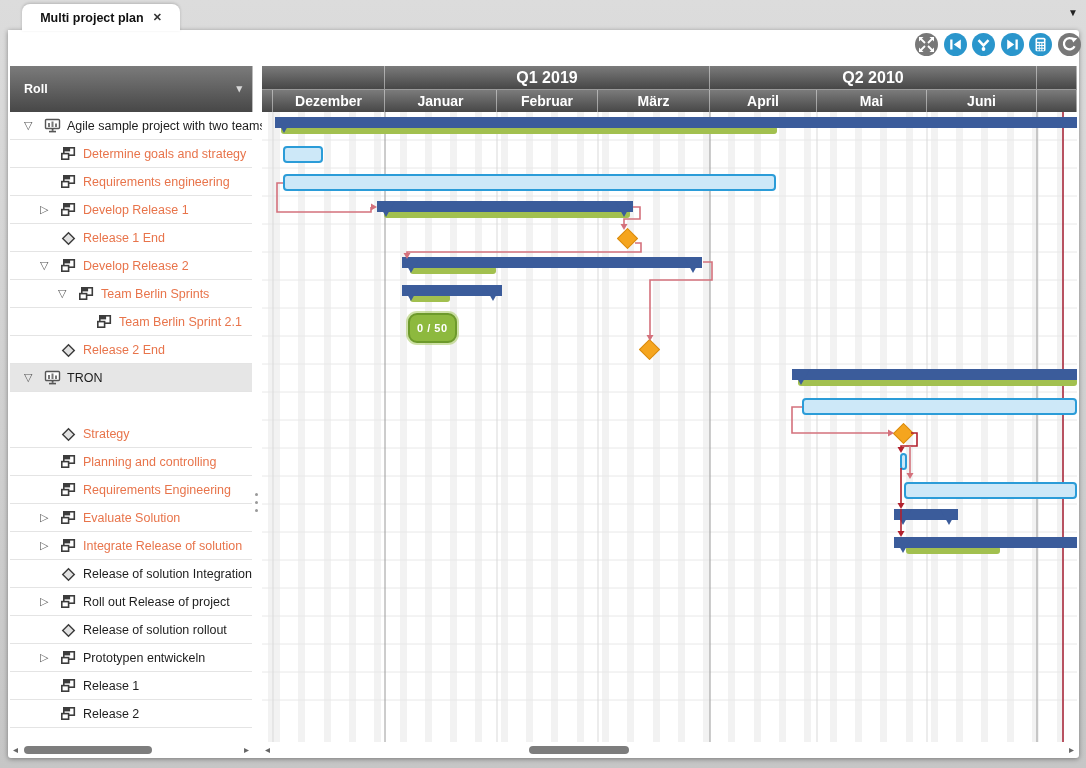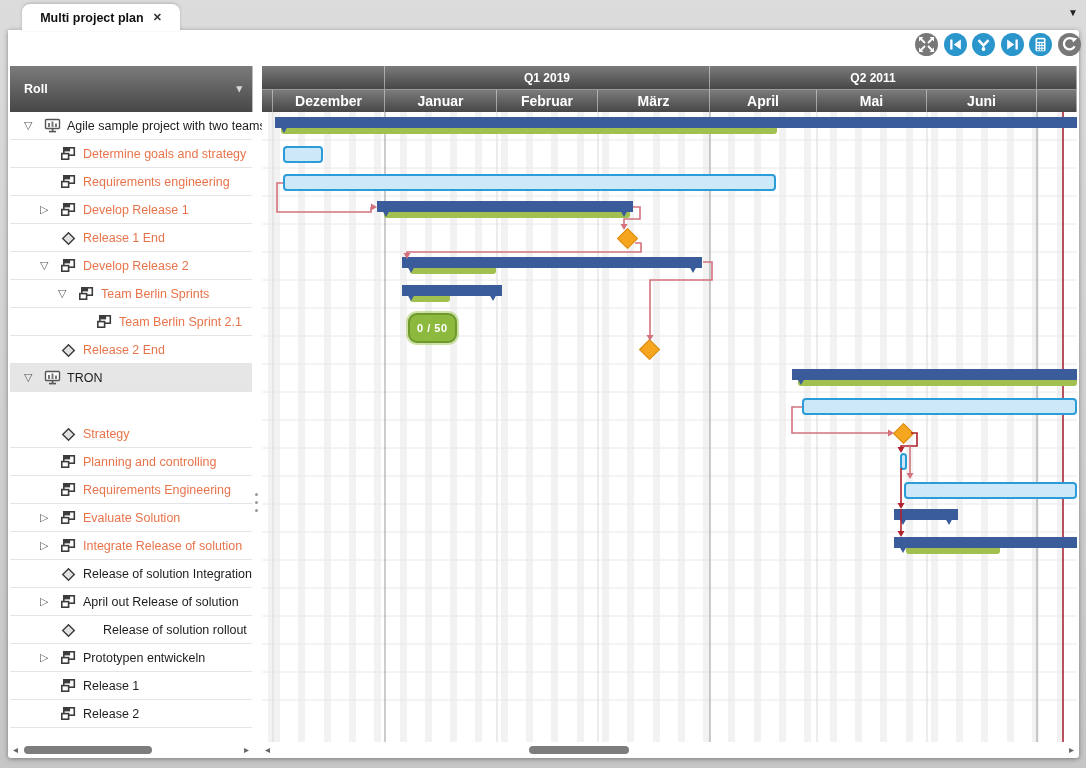--- a/index.html
+++ b/index.html
@@ -43,21 +43,21 @@
   .trow .rlabel{position:absolute;top:7px;font-size:12.5px;white-space:nowrap;color:#1d1d1d;}
   .trow .rlabel.orange{color:#E8744B;}
   .splitter-dots{position:absolute;left:255px;top:488px;z-index:4;}
   .splitter-dots i{display:block;width:3px;height:3px;border-radius:50%;background:#999;margin:5px 0;}
   
   .qcell,.mcell{
     position:absolute;background:linear-gradient(#7b7b7b,#474747);color:#fff;font-weight:bold;
     display:flex;align-items:center;justify-content:center;box-sizing:border-box;z-index:4;
     border-right:1px solid rgba(255,255,255,.45);
   }
-  .qcell{top:66px;height:23px;font-size:12px;}
+  .qcell{top:66px;height:23px;font-size:16px;}
   .mcell{top:89px;height:23px;font-size:14px;border-top:1px solid rgba(255,255,255,.45);}
   
   .chart{
     position:absolute;left:262px;top:112px;width:815px;height:630px;overflow:hidden;z-index:3;
     background-image:repeating-linear-gradient(90deg,#f2f2f2 0px,#f2f2f2 7px,#ffffff 7px,#ffffff 25.3px);
     background-position:11px 0;
   }
   .chart svg{position:absolute;left:0;top:0;}
   .gridsvg{z-index:1;}
   .barlayer{position:absolute;left:0;top:0;width:815px;height:630px;z-index:2;}
@@ -275,27 +275,27 @@
         </svg></span>
       <span class="rlabel" style="left: 73px;">Release of solution Integration</span>
     </div>
     <div class="trow" style="top: 588px;">
       <span class="exp" style="left: 30px;">▷</span>
       <span class="ricon" style="left: 50px;"><svg width="16" height="15" viewBox="0 0 16 15">
           <rect x="3.8" y="1.8" width="10.5" height="7.4" fill="#fff" stroke="#3c3c3c" stroke-width="1.6"></rect>
           <rect x="3.8" y="1.8" width="6.3" height="3.6" fill="#3c3c3c"></rect>
           <rect x="1.8" y="7.6" width="6.8" height="5.6" fill="#fff" stroke="#3c3c3c" stroke-width="1.6"></rect>
         </svg></span>
-      <span class="rlabel" style="left: 73px;">April out Release of solution</span>
+      <span class="rlabel" style="left: 73px;">Roll out Release of project</span>
     </div>
     <div class="trow" style="top: 616px;">
       <span class="ricon" style="left: 50px;"><svg width="17" height="17" viewBox="0 0 17 17">
           <rect x="4.4" y="4.4" width="8.2" height="8.2" fill="#e1e1e1" stroke="#3c3c3c" stroke-width="1.4" transform="rotate(45 8.5 8.5)"></rect>
         </svg></span>
-      <span class="rlabel" style="left: 73px; margin-left: 20px;">Release of solution rollout</span>
+      <span class="rlabel" style="left: 73px;">Release of solution rollout</span>
     </div>
     <div class="trow" style="top: 644px;">
       <span class="exp" style="left: 30px;">▷</span>
       <span class="ricon" style="left: 50px;"><svg width="16" height="15" viewBox="0 0 16 15">
           <rect x="3.8" y="1.8" width="10.5" height="7.4" fill="#fff" stroke="#3c3c3c" stroke-width="1.6"></rect>
           <rect x="3.8" y="1.8" width="6.3" height="3.6" fill="#3c3c3c"></rect>
           <rect x="1.8" y="7.6" width="6.8" height="5.6" fill="#fff" stroke="#3c3c3c" stroke-width="1.6"></rect>
         </svg></span>
       <span class="rlabel" style="left: 73px;">Prototypen entwickeln</span>
     </div>
@@ -319,21 +319,21 @@
 
 <div class="splitter-dots">
     <i></i>
     <i></i>
     <i></i>
   </div>
 
 <div id="theader">
     <div class="qcell" style="left: 262px; width: 123px;"></div>
     <div class="qcell" style="left: 385px; width: 325px;">Q1 2019</div>
-    <div class="qcell" style="left: 710px; width: 327px;">Q2 2011</div>
+    <div class="qcell" style="left: 710px; width: 327px;">Q2 2010</div>
     <div class="qcell" style="left: 1037px; width: 40px;"></div>
     <div class="mcell" style="left: 262px; width: 11px;"></div>
     <div class="mcell" style="left: 273px; width: 112px;">Dezember</div>
     <div class="mcell" style="left: 385px; width: 112px;">Januar</div>
     <div class="mcell" style="left: 497px; width: 101px;">Februar</div>
     <div class="mcell" style="left: 598px; width: 112px;">März</div>
     <div class="mcell" style="left: 710px; width: 107px;">April</div>
     <div class="mcell" style="left: 817px; width: 110px;">Mai</div>
     <div class="mcell" style="left: 927px; width: 110px;">Juni</div>
     <div class="mcell" style="left: 1037px; width: 40px;"></div>

